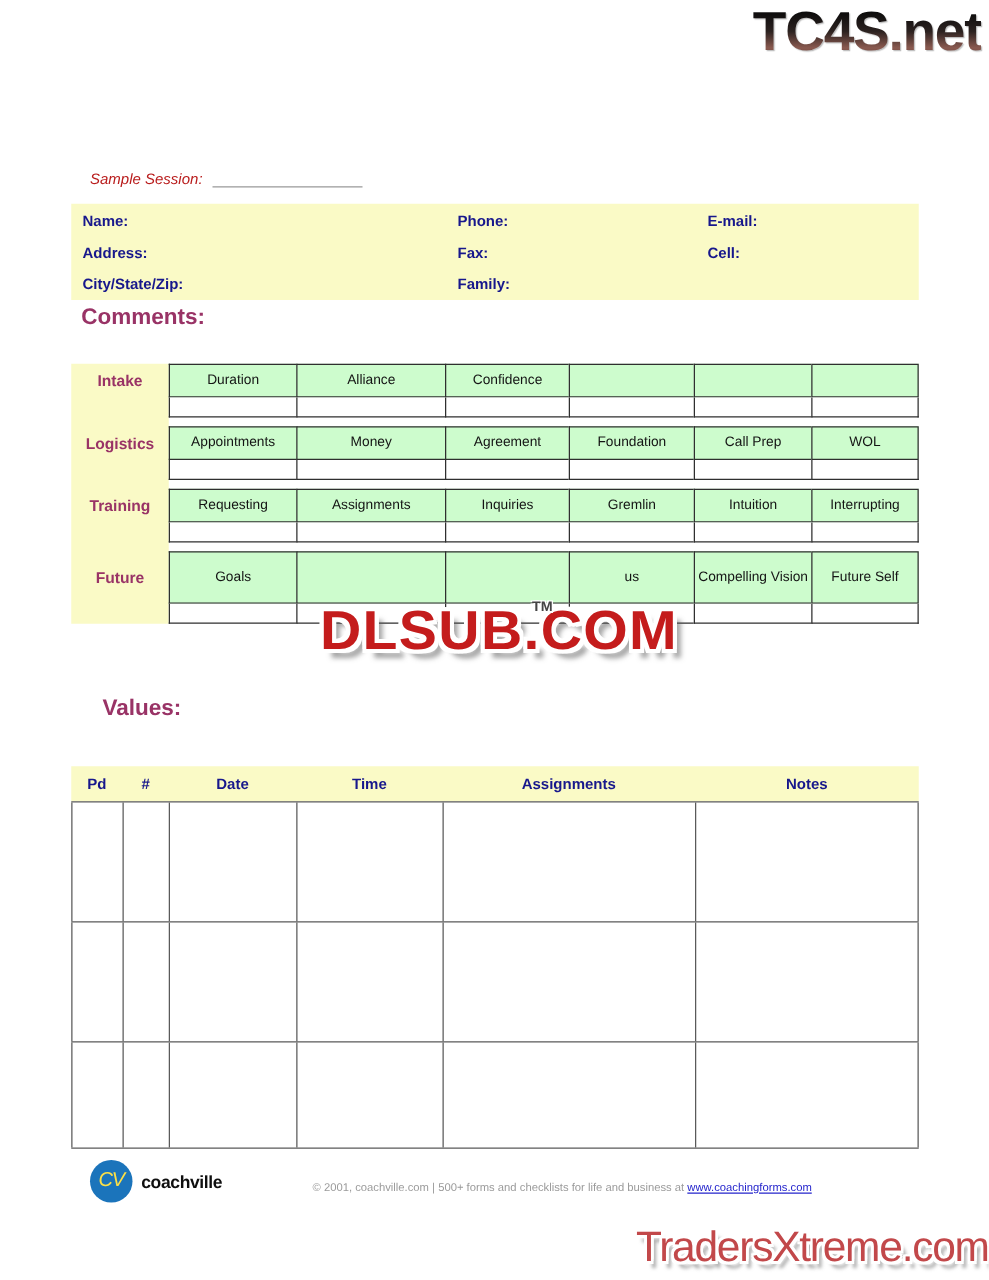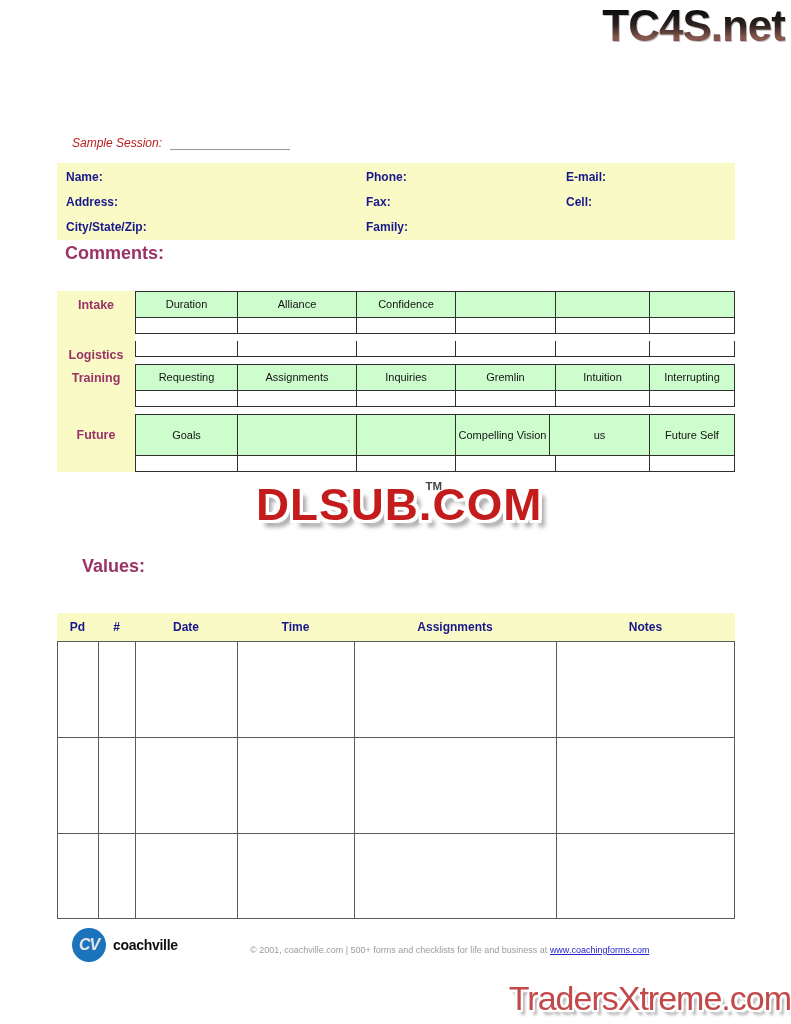--- a/index.html
+++ b/index.html
@@ -93,21 +93,21 @@
   .srow .sc:last-child { border-right:1px solid #5a5a5a; }
   .srow { border-bottom:1px solid #5a5a5a; }
   .srow:last-child { border-bottom:none; }
   .srow.r1 .sc, .srow.r2 .sc { height:95px; } .srow.r3 .sc { height:84px; }
   .s1{flex:0 0 41px}.s2{flex:0 0 37px}.s3{flex:0 0 102px}.s4{flex:0 0 117px}.s5{flex:0 0 202px}.s6{flex:0 0 179px}
 
   
   .footer { position:absolute; top:928px; left:72px; display:flex; align-items:center; }
   .logo-circle {
     width:34px; height:34px; border-radius:50%; background:var(--logo-blue,#1b74bb);
-    color:#e5e5e5; font-weight:bold; font-style:italic; font-size:16px;
+    color:#fde047; font-weight:normal; font-style:italic; font-size:16px;
     display:flex; align-items:center; justify-content:center; letter-spacing:-1px;
   }
   .logo-text { margin-left:7px; font-size:14px; font-weight:bold; color:#0f0f0f; letter-spacing:-0.3px; }
   .copy { position:absolute; top:945px; left:250px; width:470px; font-size:9px; color:#9b9b9b; }
   .copy a { color:var(--link-blue,#2424cc); text-decoration:underline; }
 </style>
 </head>
 <body>
 
 <div class="page">
@@ -150,20 +150,28 @@
           <div class="c c2"></div>
           <div class="c c3"></div>
           <div class="c c4"></div>
           <div class="c c5"></div>
           <div class="c c6"></div>
       </div>
     </div>
 
     <div class="sec">
       <div class="sec-label">Logistics</div>
+      <div class="mrow green">
+        <div class="c c1">Appointments</div>
+        <div class="c c2">Money</div>
+        <div class="c c3">Agreement</div>
+        <div class="c c4">Foundation</div>
+        <div class="c c5">Call Prep</div>
+        <div class="c c6">WOL</div>
+      </div>
       <div class="mrow white">
         <div class="c c1"></div>
           <div class="c c2"></div>
           <div class="c c3"></div>
           <div class="c c4"></div>
           <div class="c c5"></div>
           <div class="c c6"></div>
       </div>
     </div>
 
@@ -187,22 +195,22 @@
       </div>
     </div>
 
 
     <div class="sec future">
       <div class="sec-label">Future</div>
       <div class="mrow green">
         <div class="c c1">Goals</div>
         <div class="c c2"></div>
         <div class="c c3"></div>
+        <div class="c c4">us</div>
         <div class="c c5">Compelling Vision</div>
-        <div class="c c4">us</div>
         <div class="c c6">Future Self</div>
       </div>
       <div class="mrow white">
         <div class="c c1"></div>
           <div class="c c2"></div>
           <div class="c c3"></div>
           <div class="c c4"></div>
           <div class="c c5"></div>
           <div class="c c6"></div>
       </div>

